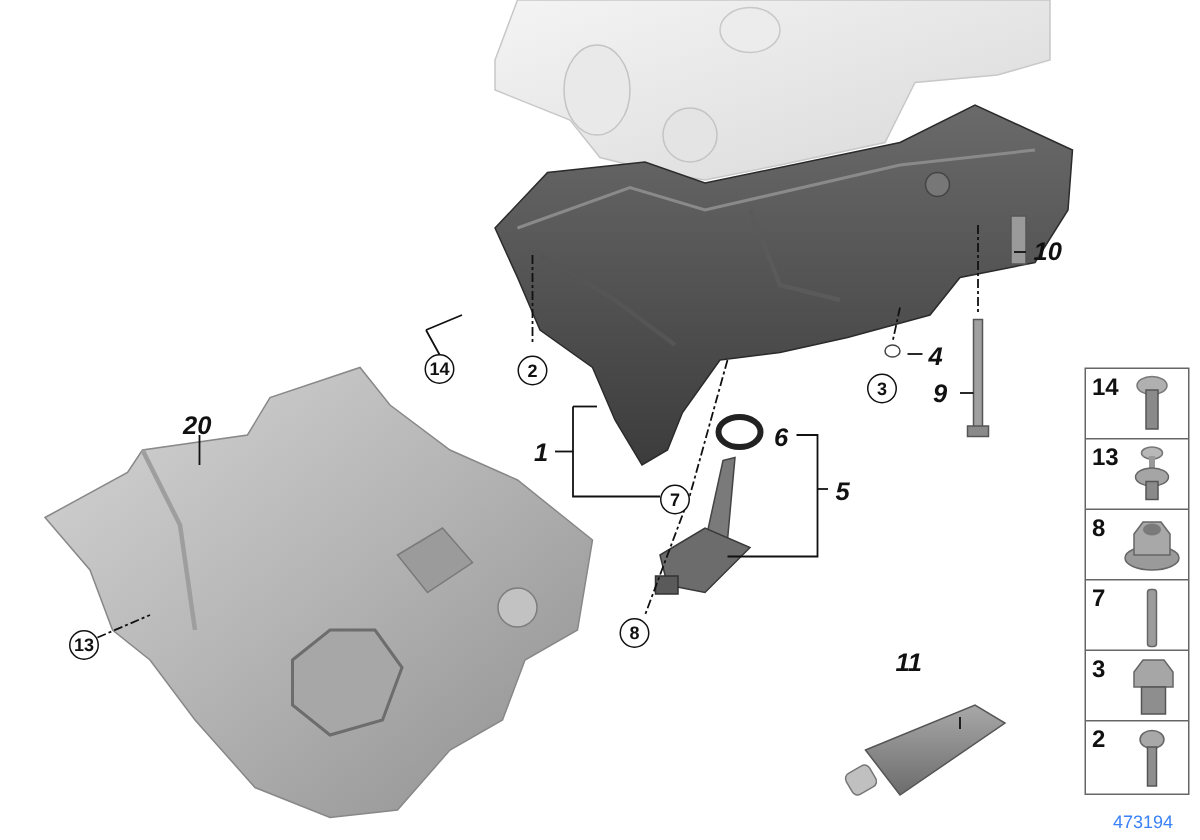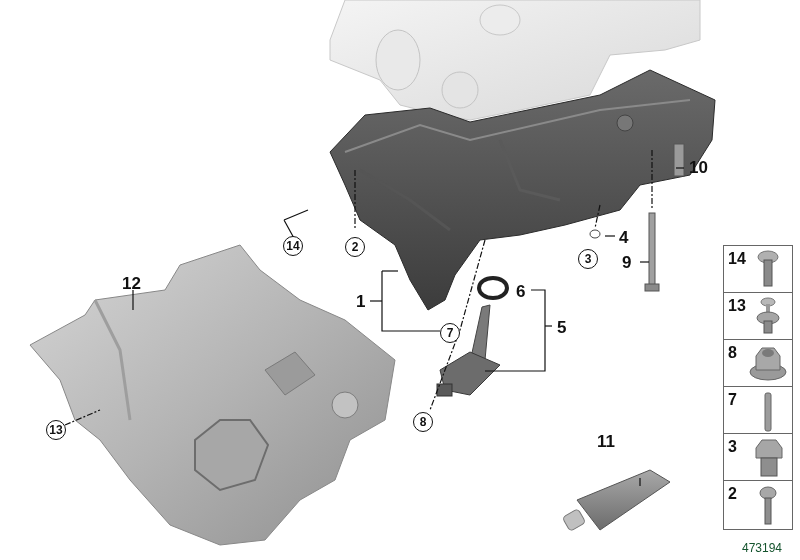--- a/index.html
+++ b/index.html
@@ -1,26 +1,26 @@
 <!DOCTYPE html>
 <html><head>
 <meta charset="utf-8">
 <style>
   html,body{margin:0;padding:0;background:#fff;}
   body{width:800px;height:560px;position:relative;overflow:hidden;font-family:"Liberation Sans",sans-serif;}
-  .lbl{position:absolute;font-weight:bold;font-size:17px;color:#111;line-height:1;}
+  .lbl{position:absolute;font-weight:bold;font-size:17px;color:#111;line-height:1;font-style:italic;}
   .circ{position:absolute;width:20px;height:20px;border:1.5px solid #111;border-radius:50%;background:#fff;
         font-weight:bold;font-size:12px;color:#111;display:flex;align-items:center;justify-content:center;box-sizing:border-box;}
   svg.art{position:absolute;left:0;top:0;}
   .legend{position:absolute;left:723px;top:245px;width:68px;border:1px solid #666;}
   .cell{position:relative;height:47px;border-bottom:1px solid #666;box-sizing:border-box;}
   .cell:last-child{border-bottom:none;height:48px;}
   .cell .num{position:absolute;left:4px;top:4px;font-weight:bold;font-size:16px;color:#111;}
   .cell svg{position:absolute;left:22px;top:2px;}
-  .ref{position:absolute;left:742px;top:541px;font-size:12px;color:#14532d;}
+  .ref{position:absolute;left:742px;top:541px;font-size:12px;color:#3b82f6;}
 </style>
 </head>
 <body>
 
 <svg class="art" width="800" height="560" viewBox="0 0 800 560">
   <defs>
     <linearGradient id="engGrad" x1="0" y1="0" x2="1" y2="1">
       <stop offset="0" stop-color="#f4f4f4"></stop>
         <stop offset="1" stop-color="#d8d8d8"></stop>
     </linearGradient>
@@ -110,21 +110,21 @@
 <div class="circ" style="left:345px;top:237px;">2</div>
 <div class="circ" style="left:578px;top:249px;">3</div>
 <div class="lbl" style="left:619px;top:229px;">4</div>
 <div class="lbl" style="left:557px;top:319px;">5</div>
 <div class="lbl" style="left:516px;top:283px;">6</div>
 <div class="circ" style="left:440px;top:323px;">7</div>
 <div class="circ" style="left:413px;top:412px;">8</div>
 <div class="lbl" style="left:622px;top:254px;">9</div>
 <div class="lbl" style="left:689px;top:159px;">10</div>
 <div class="lbl" style="left:597px;top:433px;">11</div>
-<div class="lbl" style="left:122px;top:275px;">12</div>
+<div class="lbl" style="left:122px;top:275px;">20</div>
 <div class="circ" style="left:46px;top:420px;">13</div>
 <div class="circ" style="left:283px;top:236px;">14</div>
 
 <div class="legend">
   <div class="cell">
     <span class="num">14</span>
     <svg width="44" height="44">
       <ellipse cx="22" cy="9" rx="10" ry="6" fill="#b0b0b0" stroke="#777"></ellipse>
       <rect x="18" y="12" width="8" height="26" fill="#8a8a8a" stroke="#555"></rect>
     </svg>

